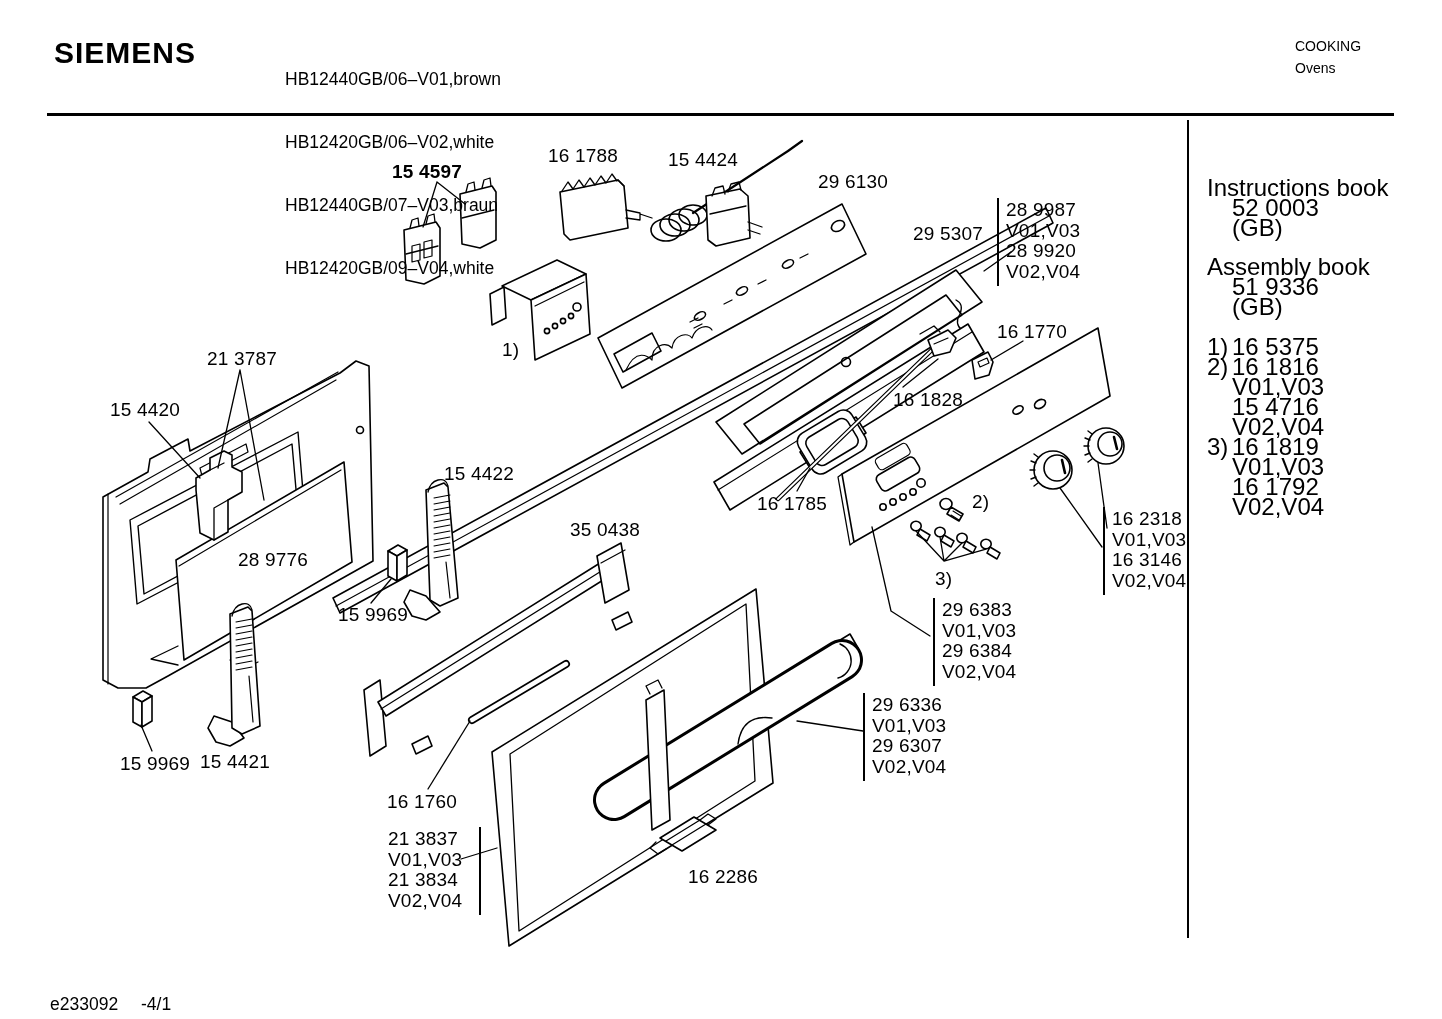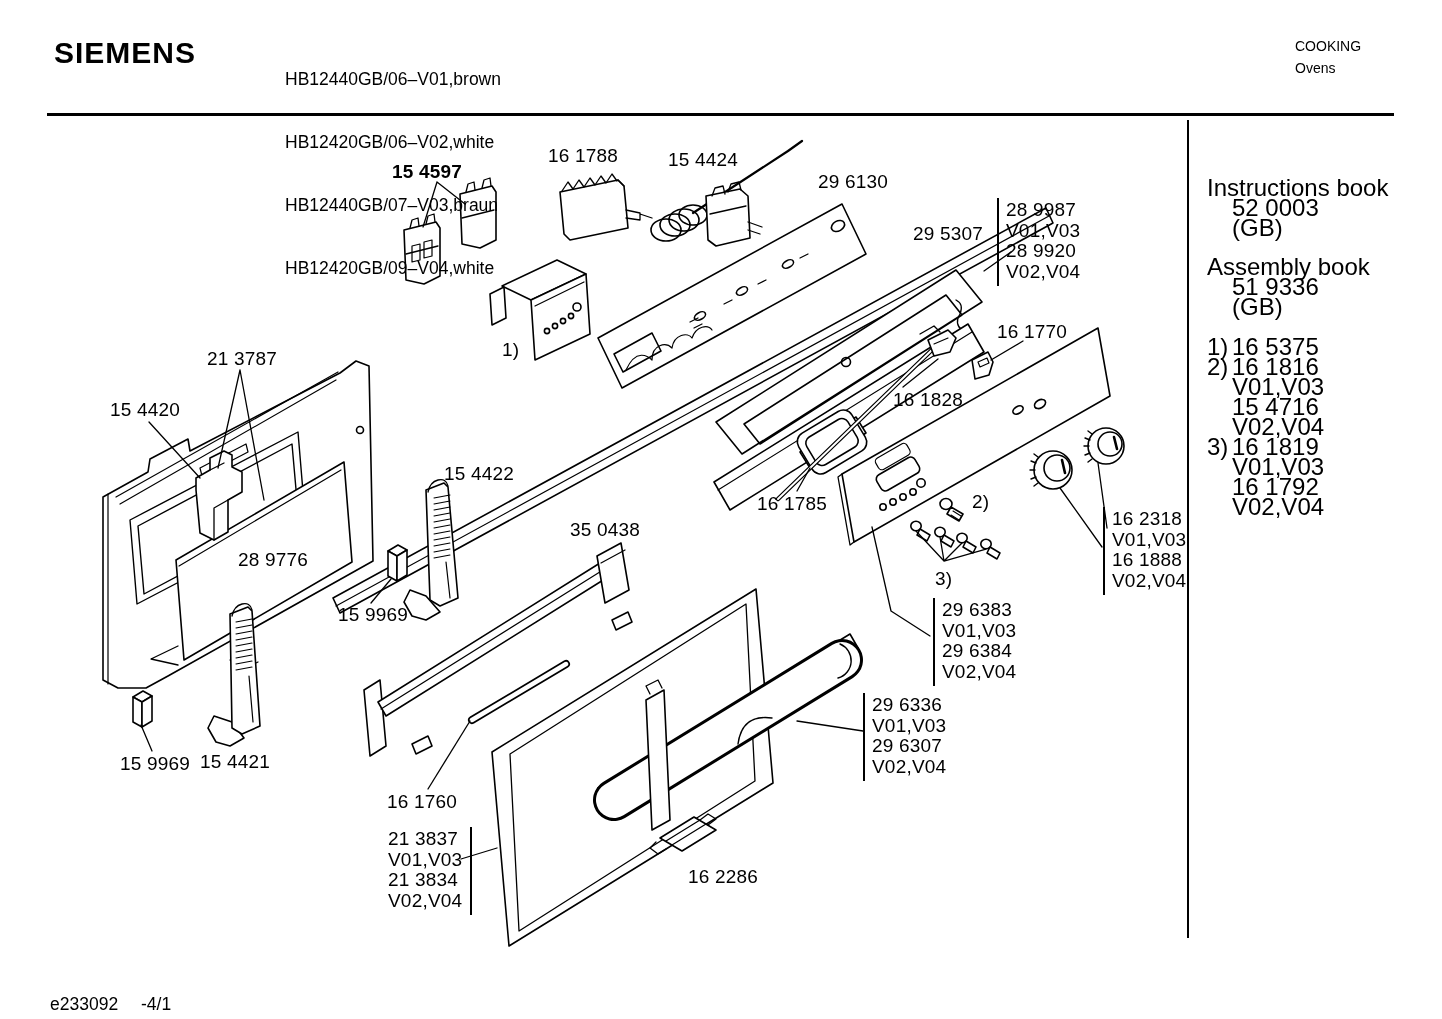--- a/index.html
+++ b/index.html
@@ -18,21 +18,21 @@
   .vrule { background:#000; width:1.8px; }
   
   .sline { font-size:24px; line-height:20px; white-space:nowrap; }
   .indent { padding-left:25px; }
   .note { display:flex; }
   .note .ref { width:25px; flex:0 0 25px; }
   
   .plabel { position:absolute; font-size:19px; line-height:20.5px; white-space:nowrap; letter-spacing:0.2px; }
   .plabel .pline { height:20.5px; }
   .bar-left  { border-left:2px solid #000; padding:2px 0 4px 7px; margin-left:-9px; margin-top:-2px; }
-  .bar-right { border-right:2px solid #000; padding:2px 8px 4px 0; margin-top:-2px; }
+  .bar-right { border-right:2px solid #000; padding:2px 17px 4px 0; margin-top:-2px; }
   .footer { font-size:17.5px;margin-top:28px; }
   svg { position:absolute; left:0; top:0; }
 </style>
 </head>
 <body>
 
 <svg width="1442" height="1019" viewBox="0 0 1442 1019" fill="none" stroke="#000" stroke-width="1.6" stroke-linecap="round" stroke-linejoin="round">
 
   <g>
     <path d="M598,338 L842,204 L866,254 L622,388 Z" fill="#fff"></path>
@@ -385,21 +385,21 @@
     </div>
     <div class="plabel" style="left: 972px; top: 492px;">
       <div class="pline">2)</div>
     </div>
     <div class="plabel" style="left: 935px; top: 569px;">
       <div class="pline">3)</div>
     </div>
     <div class="plabel bar-left" style="left: 1112px; top: 509px;">
       <div class="pline">16 2318</div>
       <div class="pline">V01,V03</div>
-      <div class="pline">16 1888</div>
+      <div class="pline">16 3146</div>
       <div class="pline">V02,V04</div>
     </div>
     <div class="plabel bar-left" style="left: 942px; top: 600px;">
       <div class="pline">29 6383</div>
       <div class="pline">V01,V03</div>
       <div class="pline">29 6384</div>
       <div class="pline">V02,V04</div>
     </div>
     <div class="plabel bar-left" style="left: 872px; top: 695px;">
       <div class="pline">29 6336</div>

